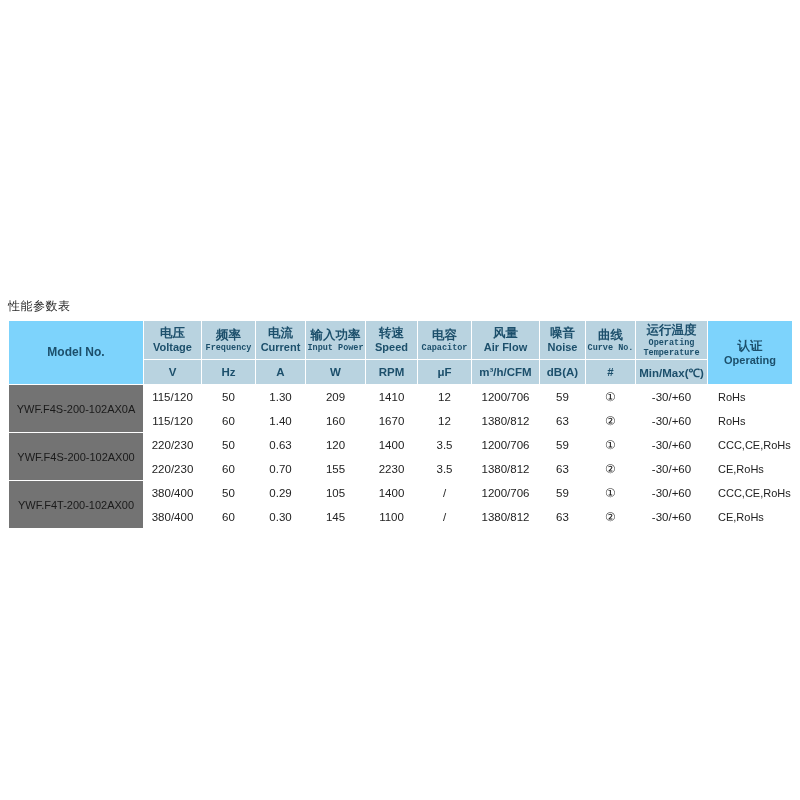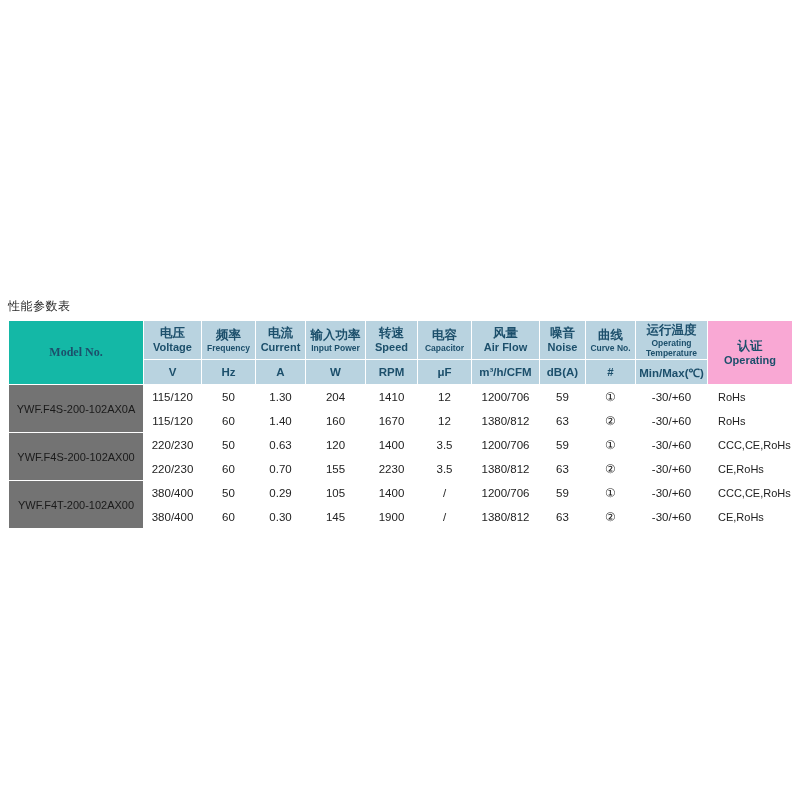--- a/index.html
+++ b/index.html
@@ -57,40 +57,40 @@
     display: block;
   }
   .hdr-en {
     font-size: 11px;
     line-height: 13px;
     display: block;
   }
   .hdr-en.small {
     font-size: 8.5px;
     line-height: 10px;
+    font-family: Liberation Mono, monospace;
   }
   thead tr.row1 th {
     height: 38px;
   }
   thead tr.row2 th {
     height: 24px;
     font-size: 12px;
   }
   thead tr.row2 th .unit {
     font-size: 11.5px;
     font-weight: bold;
   }
   thead th.model {
-    background: #14b8a6;
+    background: #7dd3fc;
     color: #1c4f6b;
     font-size: 12px;
-    font-family: Liberation Serif, serif;
   }
   thead th.appr {
-    background: #f9a8d4;
+    background: #7dd3fc;
   }
   tbody td {
     height: 23px;
     font-size: 11.5px;
     color: #222222;
     background: #ffffff;
     border: 1px solid #cfd8dd;
   }
   tbody td.model-cell {
     font-size: 11px;
@@ -191,21 +191,21 @@
           <th><span class="unit">#</span></th>
           <th><span class="unit">Min/Max(℃)</span></th>
         </tr>
       </thead>
       <tbody id="tbody">
           <tr>
             <td class="model-cell" rowspan="2">YWF.F4S-200-102AX0A</td>
             <td>115/120</td>
             <td>50</td>
             <td>1.30</td>
-            <td>204</td>
+            <td>209</td>
             <td>1410</td>
             <td>12</td>
             <td>1200/706</td>
             <td>59</td>
             <td><span class="circled">①</span></td>
             <td>-30/+60</td>
             <td class="appr-cell">RoHs</td>
           </tr>
           <tr>
             <td>115/120</td>
@@ -259,21 +259,21 @@
             <td>59</td>
             <td><span class="circled">①</span></td>
             <td>-30/+60</td>
             <td class="appr-cell">CCC,CE,RoHs</td>
           </tr>
           <tr>
             <td>380/400</td>
             <td>60</td>
             <td>0.30</td>
             <td>145</td>
-            <td>1900</td>
+            <td>1100</td>
             <td>/</td>
             <td>1380/812</td>
             <td>63</td>
             <td><span class="circled">②</span></td>
             <td>-30/+60</td>
             <td class="appr-cell">CE,RoHs</td>
           </tr>
         </tbody>
     </table>
   </div>

